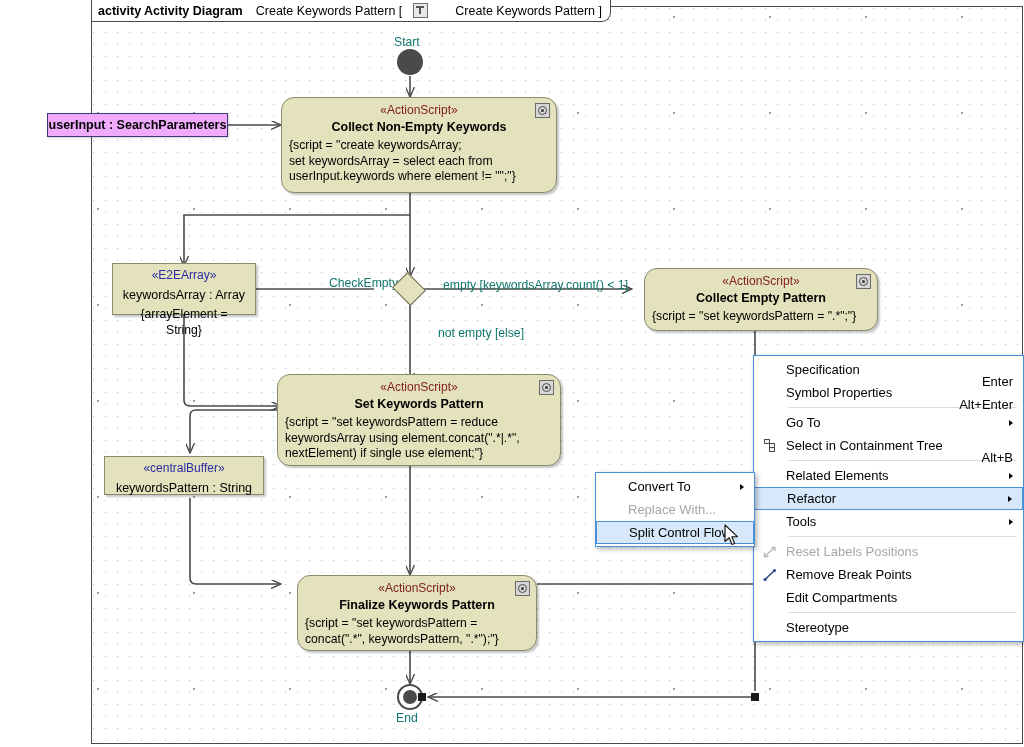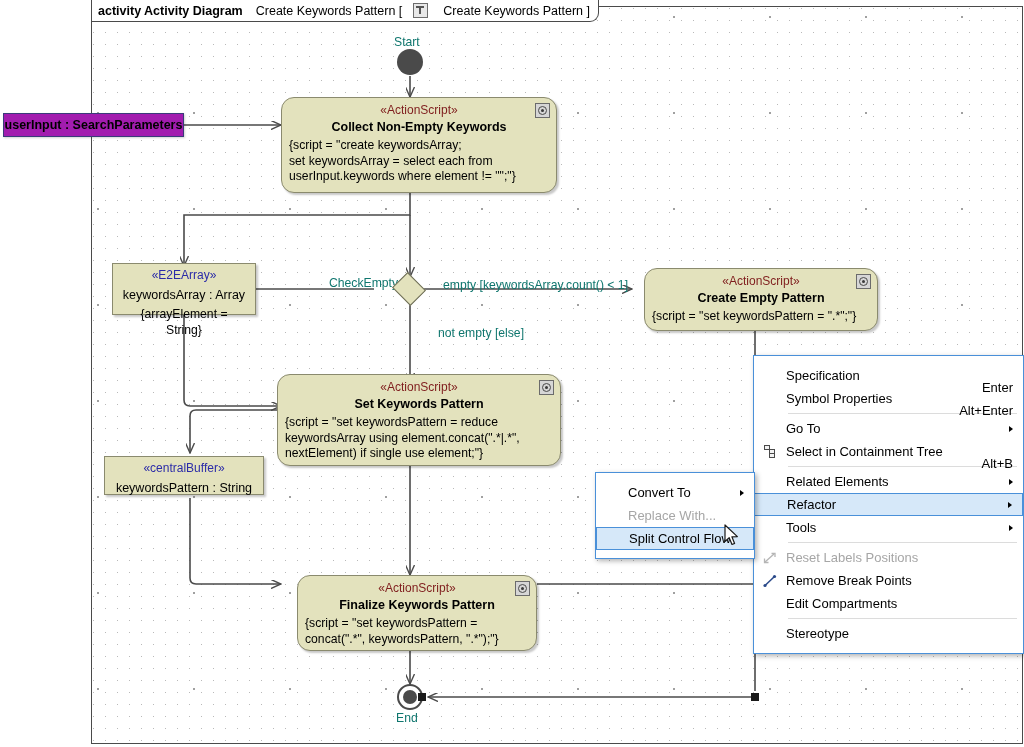--- a/index.html
+++ b/index.html
@@ -40,21 +40,21 @@
     padding:0 8px 0 6px;
     display:flex;align-items:center;gap:8px;
     font-size:12.5px;color:#000;
     border-bottom-right-radius:9px;
     box-sizing:border-box;
     z-index:5;
     white-space:nowrap;
   }
   .frame-tab .kw{font-weight:bold;}
   .frame-tab .nm{margin-left:5px;}
-  .frame-tab .brk{margin-left:4px;text-align:right;}
+  .frame-tab .brk{margin-left:16px;text-align:right;}
   .tab-icon{
     display:inline-block;width:13px;height:13px;margin:0 3px 0 3px;
     border:1px solid #6d6d6d;background:#e8e8e8;position:relative;
     vertical-align:middle;
   }
   .tab-icon::before{
     content:"";position:absolute;left:2px;top:2px;width:8px;height:1.5px;background:#555;
   }
   .tab-icon::after{
     content:"";position:absolute;left:5px;top:3px;width:1.5px;height:7px;background:#555;
@@ -101,26 +101,27 @@
     box-shadow:2px 2px 2px rgba(0,0,0,0.22);
     padding:4px 8px 5px 8px;
     text-align:center;
   }
   .objnode .stereo{color:#2b2ba8;font-size:12px;line-height:15px;}
   .objnode .title{font-weight:normal;font-size:12.5px;line-height:24px;}
   .objnode .body{font-size:12.2px;line-height:15.5px;}
 
   .param{
     position:absolute;
-    background:#a21caf;
+    background:#f0abfc;
     border:1.3px solid #3a3a7a;
     box-sizing:border-box;
     font-weight:bold;font-size:12.5px;color:#000;
     display:flex;align-items:center;justify-content:center;
     box-shadow:1px 1px 2px rgba(0,0,0,0.18);
+    margin-left:44px;
   }
 
   .lbl{position:absolute;font-size:12.2px;color:#0f766e;white-space:nowrap;}
 
   .initial{
     position:absolute;width:26px;height:26px;border-radius:50%;
     background:#4a4a4a;
   }
   .final-outer{
     position:absolute;width:26px;height:26px;border-radius:50%;
@@ -142,21 +143,21 @@
   
   .menu{
     position:absolute;
     background:#ffffff;
     border:1px solid #4a90d9;
     box-sizing:border-box;
     font-size:13px;
     color:#000;
     box-shadow:2px 2px 5px rgba(0,0,0,0.30);
     z-index:50;
-    padding:8px 0;
+    padding:2px 0;
   }
   .mi{
     position:relative;
     height:23px;
     display:flex;align-items:center;
     padding:0 10px 0 0;
     white-space:nowrap;
     cursor:default;
   }
   .mi .gutter{width:32px;flex:0 0 32px;display:flex;align-items:center;justify-content:center;}
@@ -272,21 +273,21 @@
     <div class="decision" style="left:396px;top:278px;"></div>
   </div>
   <div class="lbl" style="left:443px;top:278px;">empty [keywordsArray.count() &lt; 1]</div>
   <div class="lbl" style="left:414px;top:326px;padding-left:24px;">not empty [else]</div>
 
   <div class="act" style="left:644px;top:268px;width:234px;height:63px;">
     <div class="node-icon">
         <i></i>
       </div>
     <div class="stereo">«ActionScript»</div>
-    <div class="title">Create Empty Pattern</div>
+    <div class="title">Collect Empty Pattern</div>
     <div class="body">
       <div>{script = "set keywordsPattern = ".*";"}</div>
     </div>
   </div>
 
   <div class="act" style="left:277px;top:374px;width:284px;height:92px;">
     <div class="node-icon">
         <i></i>
       </div>
     <div class="stereo">«ActionScript»</div>

